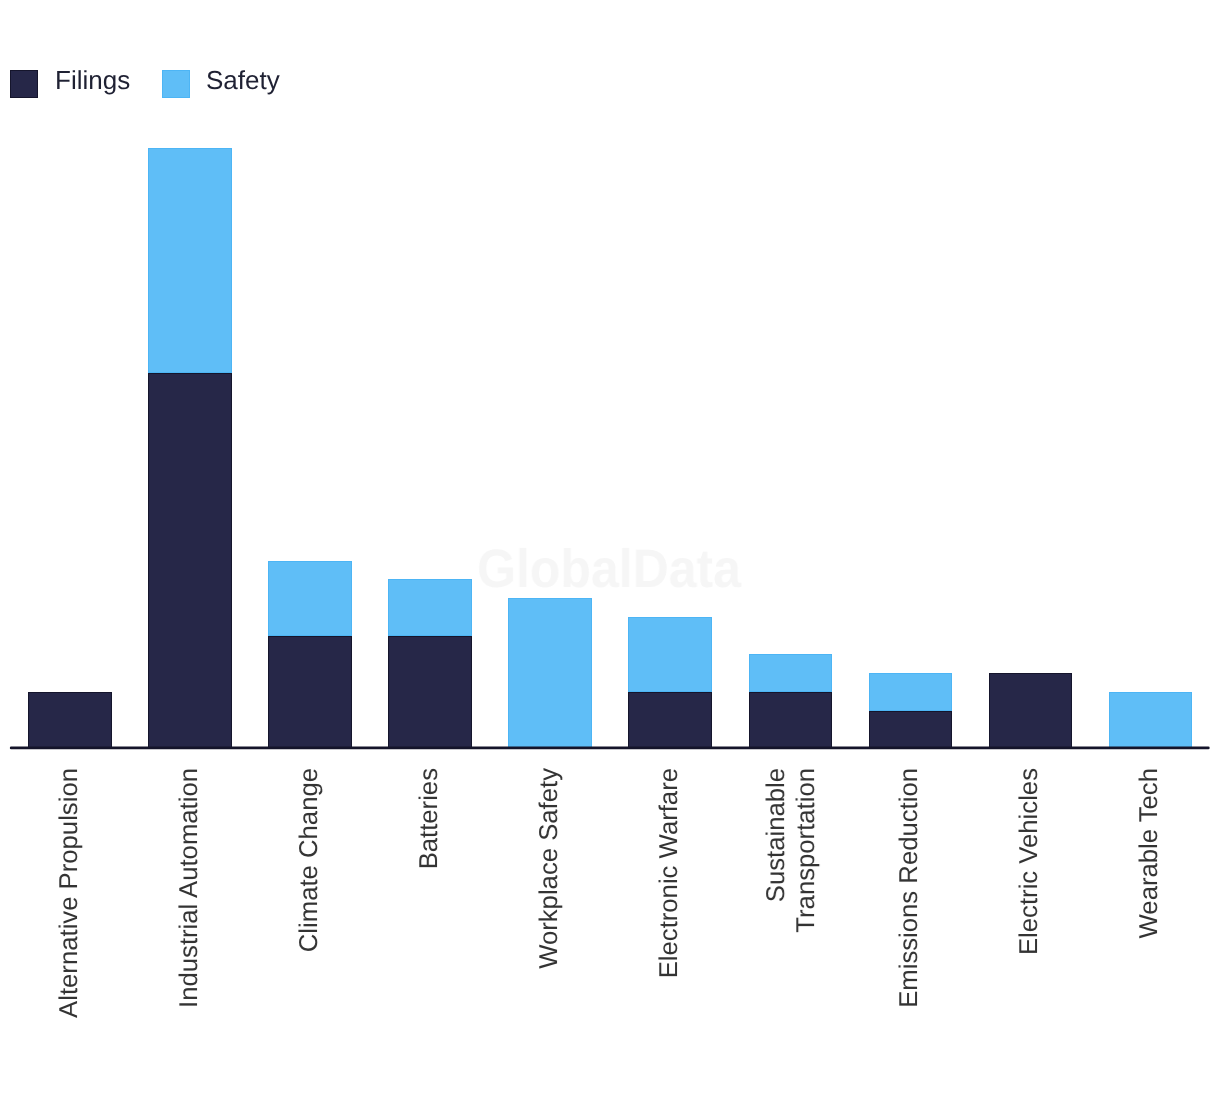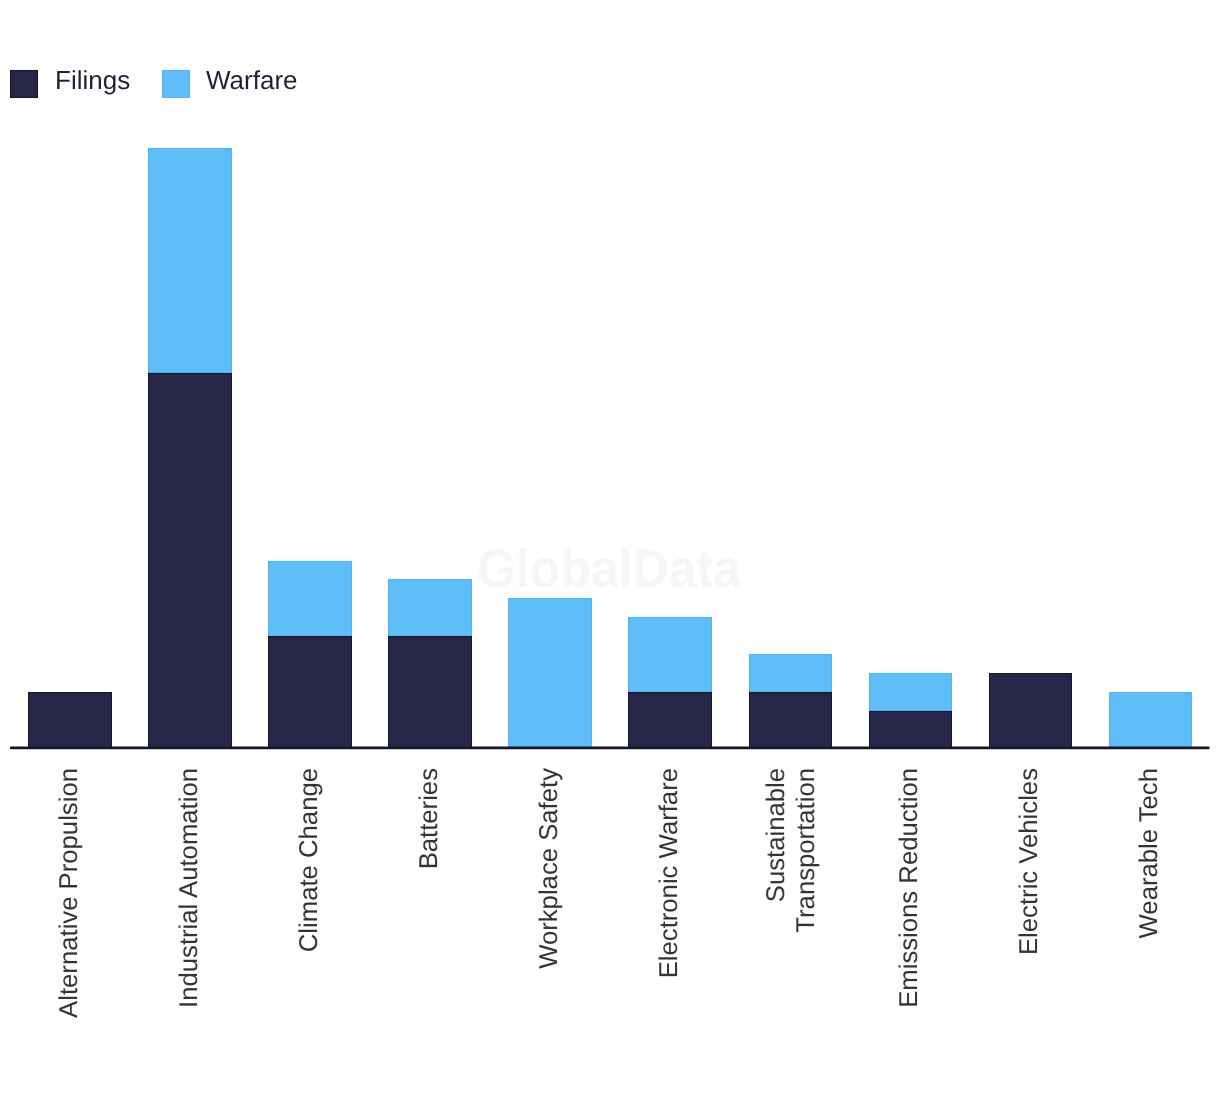--- a/index.html
+++ b/index.html
@@ -24,21 +24,21 @@
 <body>
 
 <div id="stage">
   <div id="legend">
       <div class="legend-item">
         <div class="legend-swatch" style="left: 10.1px; background: rgb(38, 39, 72); border: 1px solid rgb(21, 21, 44);"></div>
         <div class="legend-label" style="left: 54.8px; top: 42.9px;">Filings</div>
       </div>
       <div class="legend-item">
         <div class="legend-swatch" style="left: 162.3px; background: rgb(95, 190, 247); border: 1px solid rgb(77, 181, 245);"></div>
-        <div class="legend-label" style="left: 206.3px; top: 42.9px;">Warfare</div>
+        <div class="legend-label" style="left: 206.3px; top: 42.9px;">Safety</div>
       </div>
     </div>
   <div id="watermark" style="left: 477px; top: 514px; font-size: 54px; transform-origin: 0px 0px; transform: scaleX(0.926) translateZ(0px); color: rgb(246, 246, 246);">GlobalData</div>
   <div id="plot">
       <div class="bar" style="left: 28.2px; width: 83.6px; top: 667.82px; height: 56.28px;">
         <div class="seg" style="top: 0px; height: 56.28px; background: rgb(38, 39, 72); border: 1px solid rgb(21, 21, 44);"></div>
       </div>
       <div class="xlabel" style="width: 258px; transform-origin: 0px 0px; left: 70px; top: 744.2px; transform: rotate(-90deg) translate(-100%, -50%) translateZ(0px);">Alternative Propulsion</div>
       <div class="bar" style="left: 148.25px; width: 83.6px; top: 123.78px; height: 600.32px;">
         <div class="seg" style="top: 0px; height: 225.12px; background: rgb(95, 190, 247); border: 1px solid rgb(77, 181, 245);"></div>

